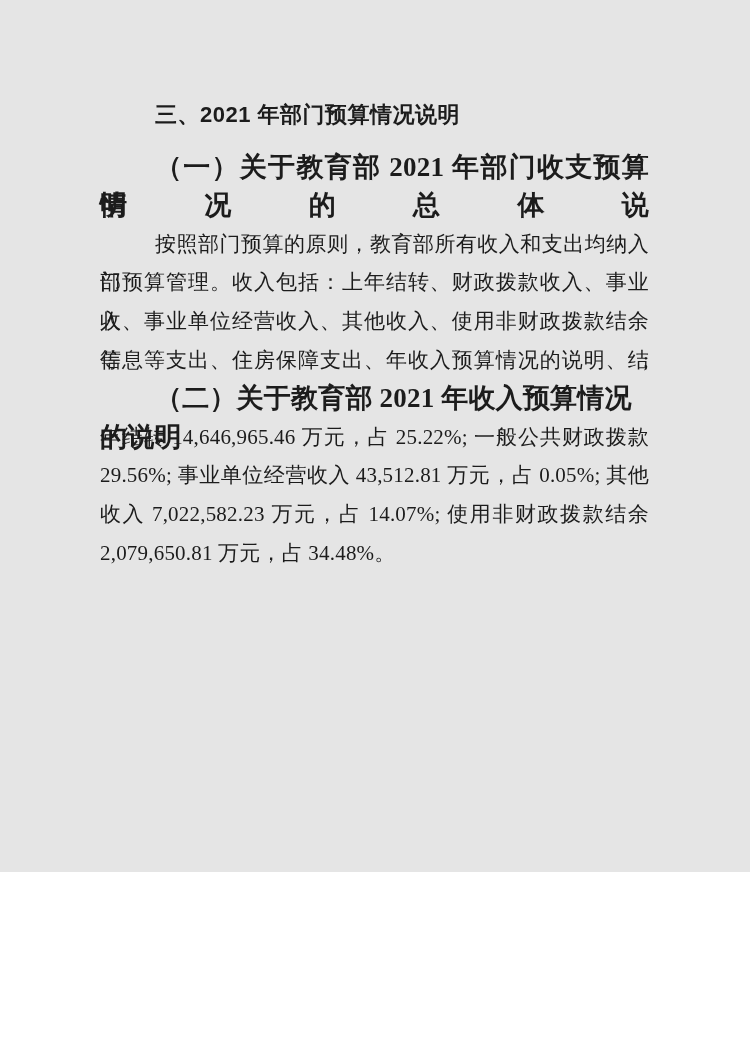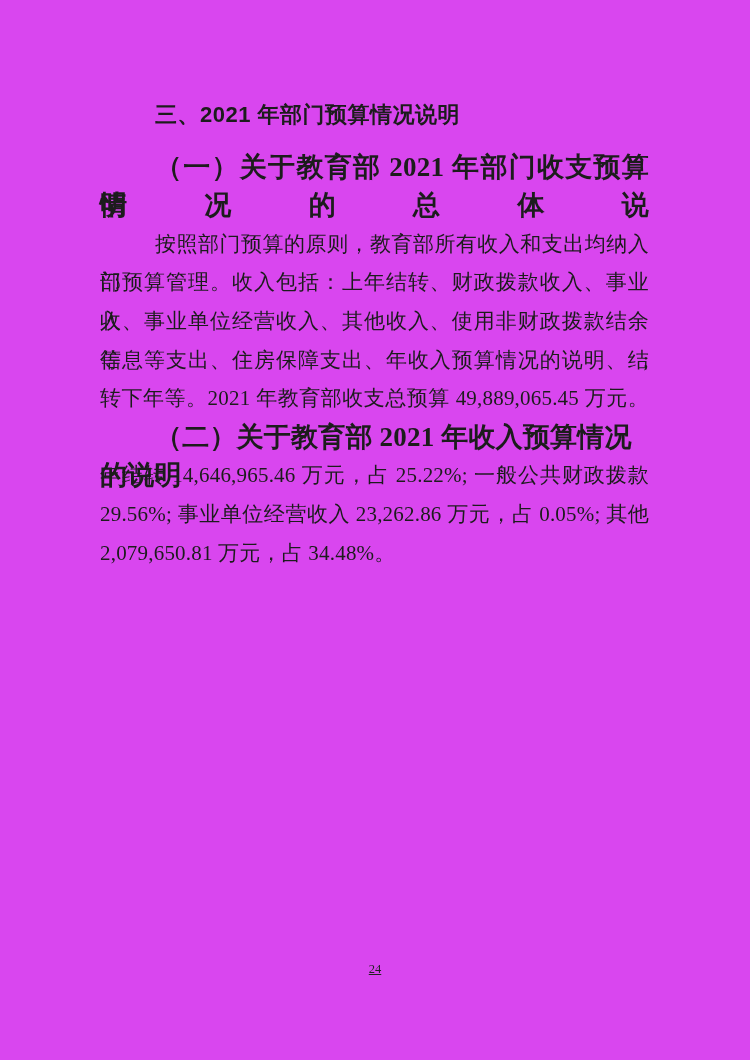--- a/index.html
+++ b/index.html
@@ -3,22 +3,22 @@
 <meta charset="utf-8">
 <style>
   html, body {
     margin: 0;
     padding: 0;
     background: #ffffff;
   }
   .page {
     position: relative;
     width: 750px;
-    height: 1060px;
-    background: #d946ef;
+    height: 872px;
+    background: #e5e5e5;
     overflow: hidden;
     font-family: "Liberation Serif", "DejaVu Serif", serif;
     color: #1c1c1c;
   }
   .content {
     position: absolute;
     left: 100px;
     top: 96px;
     width: 549px;
     font-size: 21px;
@@ -76,24 +76,24 @@
 
     <div class="line indent no-just heading-1">三、2021 年部门预算情况说明</div>
 
     <div class="line indent heading-2 spread gap-before">（一）关于教育部 2021 年部门收支预算情况的总体说</div>
     <div class="line no-just heading-2">明</div>
 
     <div class="line indent">按照部门预算的原则，教育部所有收入和支出均纳入部</div>
     <div class="line">门预算管理。收入包括：上年结转、财政拨款收入、事业收</div>
     <div class="line">入、事业单位经营收入、其他收入、使用非财政拨款结余等;</div>
     <div class="line">信息等支出、住房保障支出、年收入预算情况的说明、结</div>
-    <div class="line">转下年等。2021 年教育部收支总预算 49,889,065.45 万元。</div>
 
     <div class="line indent no-just heading-2">（二）关于教育部 2021 年收入预算情况的说明</div>
 
     <div class="line">年结转 14,646,965.46 万元，占 25.22%; 一般公共财政拨款</div>
-    <div class="line">29.56%; 事业单位经营收入 23,262.86 万元，占 0.05%; 其他</div>
+    <div class="line">29.56%; 事业单位经营收入 43,512.81 万元，占 0.05%; 其他</div>
+    <div class="line">收入 7,022,582.23 万元，占 14.07%; 使用非财政拨款结余</div>
     <div class="line no-just">2,079,650.81 万元，占 34.48%。</div>
 
   </div>
 
   <div class="page-number">24</div>
 </div>
 
 </body></html>

